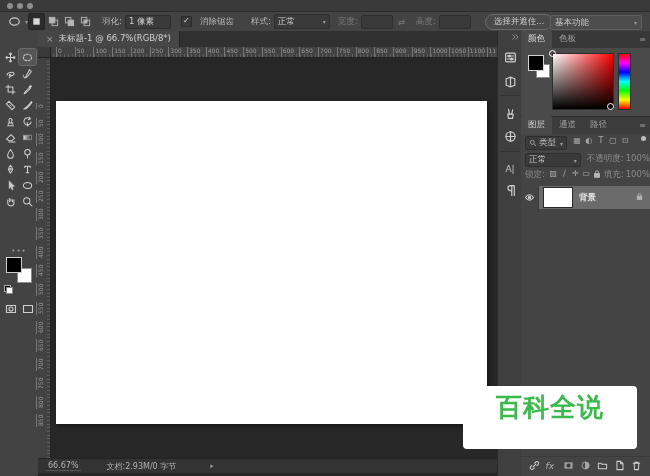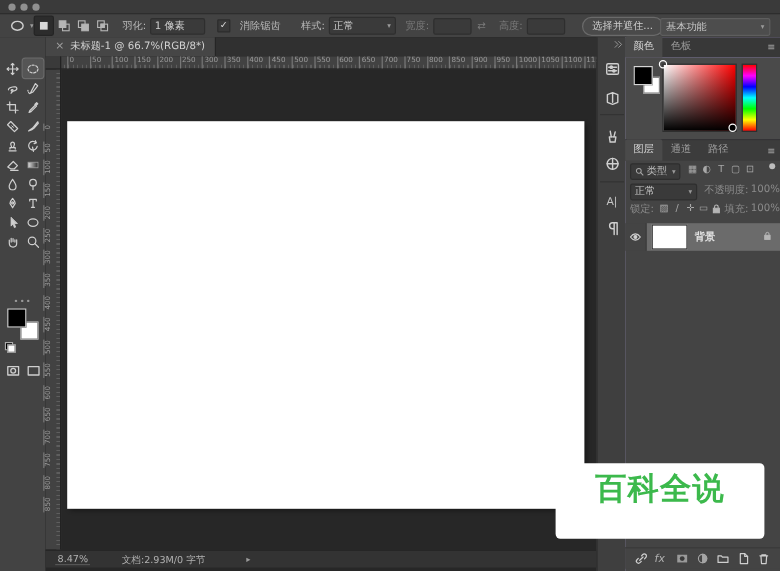--- a/index.html
+++ b/index.html
@@ -71,21 +71,21 @@
   .statusarrow{margin-left:34px;color:#9a9a9a;font-size:7px;}
 
   
   .dockstrip{left:497px;top:31px;width:24px;height:445px;background:#3f3f3f;border-left:1px solid #2c2c2c;border-right:1px solid #2c2c2c;}
   .collapse{position:absolute;right:3px;top:2px;color:#9a9a9a;}
   .collapse svg{width:8px;height:8px;}
   .stripicon{position:absolute;left:4px;width:16px;height:16px;display:flex;align-items:center;justify-content:center;}
   .stripicon svg{width:13px;height:13px;}
   .stripdiv{position:absolute;left:2px;width:20px;border-top:1px solid #333;}
 
-  .panels{left:521px;top:31px;width:129px;height:445px;background:#c4b5fd;}
+  .panels{left:521px;top:31px;width:129px;height:445px;background:#ec4899;}
   .ptabs{position:absolute;left:0;width:129px;height:17px;background:#383838;display:flex;align-items:flex-end;}
   .ptab{padding:3px 7px 3px;color:#9f9f9f;white-space:nowrap;}
   .ptab.active{background:#4a4a4a;color:#d6d6d6;border-radius:2px 2px 0 0;}
   .pmenu{margin-left:auto;margin-right:4px;color:#9a9a9a;font-size:8px;align-self:center;}
 
   
   .colorbody{position:absolute;left:0;top:17px;width:129px;height:68px;background:#4a4a4a;}
   .cfg{position:absolute;left:7px;top:7px;width:14px;height:14px;background:#000;border:1px solid #d5d5d5;z-index:2;}
   .cbg{position:absolute;left:15px;top:16px;width:12px;height:12px;background:#fff;border:1px solid #8a8a8a;}
   .satsq{position:absolute;left:31px;top:5px;width:60px;height:55px;border:1px solid #2e2e2e;
@@ -381,21 +381,21 @@
         <span class="lab" style="top: 268.64px;">600</span>
         <span class="lab" style="top: 287.36px;">650</span>
         <span class="lab" style="top: 306.08px;">700</span>
         <span class="lab" style="top: 324.8px;">750</span>
         <span class="lab" style="top: 343.52px;">800</span>
         <span class="lab" style="top: 362.24px;">850</span>
       </div>
     <div class="rulercorner"></div>
     <div class="canvas"></div>
     <div class="statusbar">
-      <span class="statuszoom">8.47%</span>
+      <span class="statuszoom">66.67%</span>
       <span class="statusdoc">文档:2.93M/0 字节</span>
       <span class="statusarrow">▸</span>
     </div>
   </div>
 
   <div class="abs dockstrip" id="dockstrip">
     <span class="collapse">
       <svg viewBox="0 0 12 12" fill="none" stroke="#9a9a9a" stroke-width="1.2">
           <path d="M2 2l4 4-4 4M6.5 2l4 4-4 4"></path>
         </svg>

